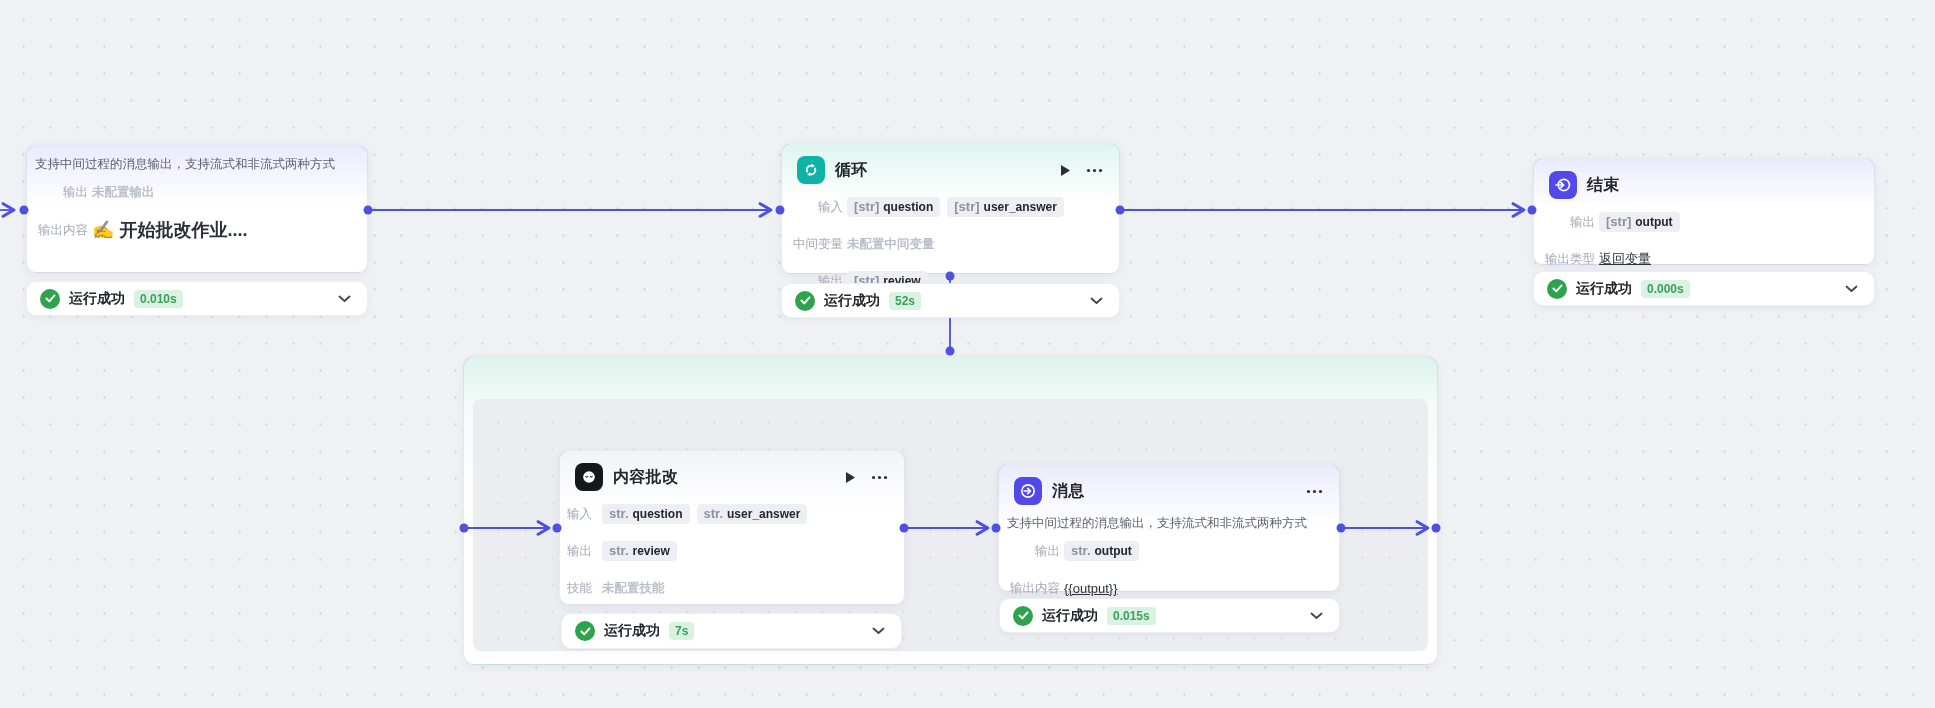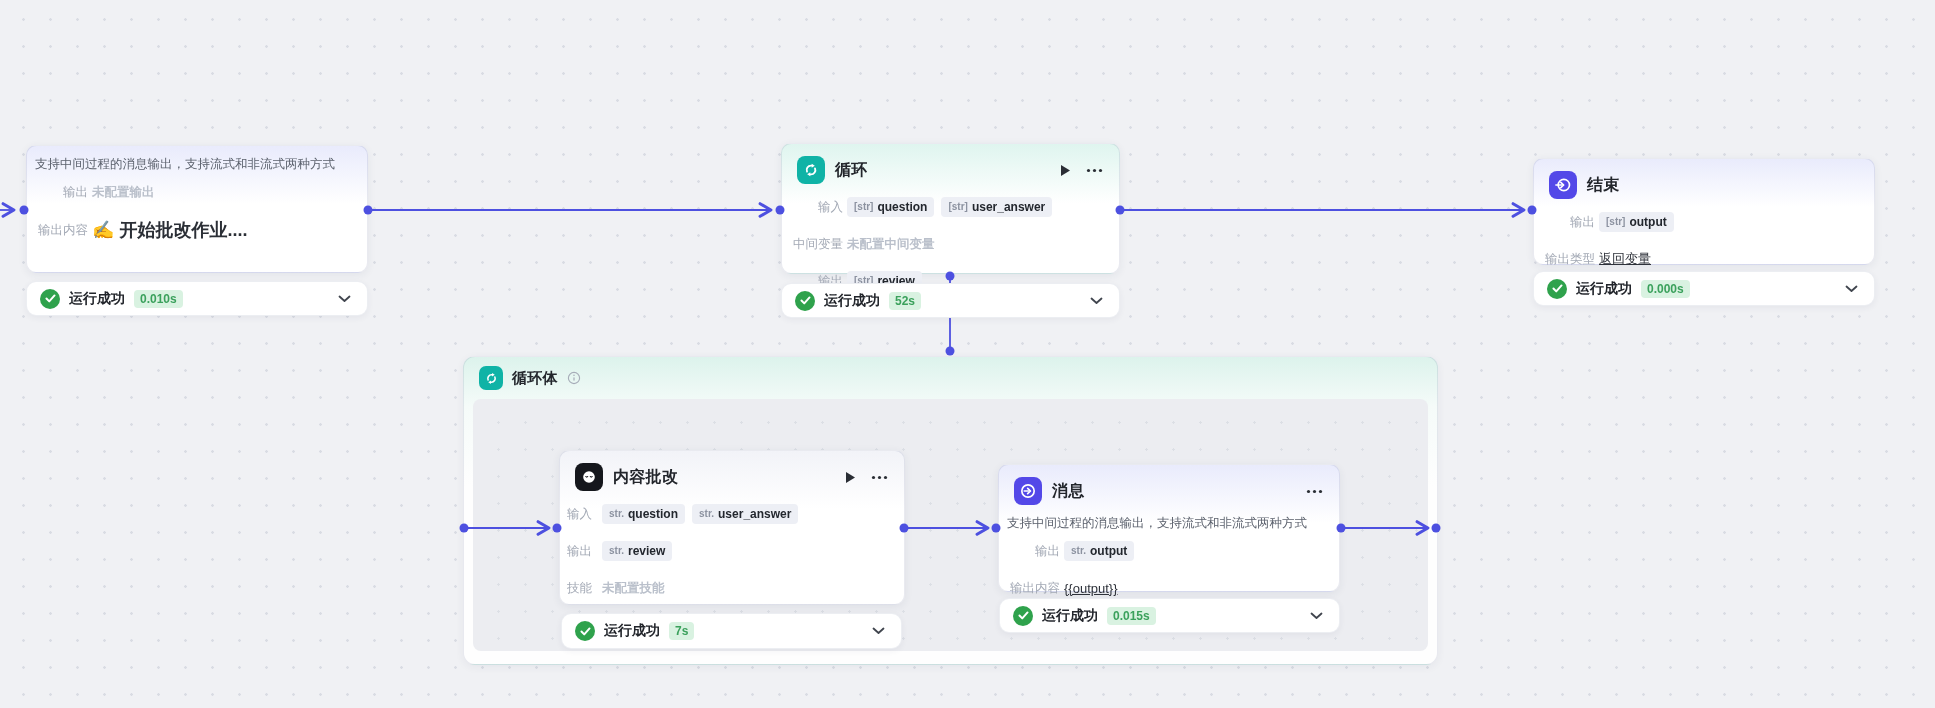--- a/index.html
+++ b/index.html
@@ -24,21 +24,21 @@
   .icon-btn{display:flex;align-items:center;justify-content:center;cursor:pointer;background:none;border:none;padding:0;}
   .desc{padding:10px 7px 0 8px;font-size:12.5px;color:#5b616d;white-space:nowrap;}
   .rows{padding:8px 0 10px 7px;display:flex;flex-direction:column;gap:15px;}
   .row{display:flex;align-items:center;min-height:22px;}
   .row-label{width:var(--lw,54px);text-align:right;flex:none;font-size:12.5px;color:#a3a9b5;margin-right:4px;}
   .val-muted{font-size:12.5px;color:#bac0cb;font-weight:bold;}
   .val-dark{font-size:13px;color:#2e323a;text-decoration:underline;}
   .val-bold{font-size:18px;font-weight:700;color:#2b2f36;}
   .tag{display:inline-flex;align-items:center;gap:4px;background:#edeff5;border-radius:4px;
     padding:2px 7px;margin-right:7px;font-size:12px;font-weight:700;color:#23272e;line-height:16px;}
-  .tag .tt{font-style:normal;font-size:10px;font-weight:600;color:#8c92a0;}
+  .tag .tt{font-style:normal;font-size:13px;font-weight:600;color:#8c92a0;}
   .status{position:absolute;z-index:4;background:#fff;border:1px solid rgba(70,84,128,.10);
     border-radius:10px;box-shadow:0 2px 6px rgba(45,55,80,.06);display:flex;align-items:center;
     padding:0 16px 0 13px;gap:9px;box-sizing:border-box;cursor:pointer;}
   .check{width:20px;height:20px;border-radius:50%;background:#2fa24c;display:flex;align-items:center;justify-content:center;flex:none;}
   .status-text{font-size:14px;font-weight:700;color:#23262c;}
   .badge{background:#d9f2e1;color:#3ba15c;font-size:12px;font-weight:700;border-radius:4px;padding:2px 6px;}
   .chev{margin-left:auto;display:flex;}
   .loop-body{position:absolute;left:463px;top:356px;width:975px;height:309px;z-index:2;
     background:linear-gradient(180deg,#dcf3ec 0%,#f5fbf9 16%,#fefefe 42%);
     border:1px solid rgba(70,84,128,.12);border-radius:12px;box-shadow:0 2px 8px rgba(45,55,80,.06);box-sizing:border-box;}
@@ -200,38 +200,20 @@
     <span class="status-text">运行成功</span>
     <span class="badge">0.000s</span>
     <span class="chev">
       <svg width="13" height="8" viewBox="0 0 13 8">
           <path d="M1.5 1.5 L6.5 6 L11.5 1.5" fill="none" stroke="#40454e" stroke-width="1.8" stroke-linecap="round" stroke-linejoin="round"></path>
         </svg>
     </span>
   </div>
 
   <div class="loop-body">
-    <div class="lb-header">
-      <span class="lb-icon">
-        <svg width="17" height="17" viewBox="0 0 24 24">
-            <path d="M7.2 14 A5.2 5.2 0 0 1 12 6.8 h1.4" fill="none" stroke="#fff" stroke-width="2.2" stroke-linecap="round"></path>
-            <path d="M12.8 4.4 L16.6 6.8 L12.8 9.2 Z" fill="#fff"></path>
-            <path d="M16.8 10 A5.2 5.2 0 0 1 12 17.2 h-1.4" fill="none" stroke="#fff" stroke-width="2.2" stroke-linecap="round"></path>
-            <path d="M11.2 14.8 L7.4 17.2 L11.2 19.6 Z" fill="#fff"></path>
-          </svg>
-      </span>
-      <span class="lb-title">循环体</span>
-      <span style="display:flex;">
-        <svg width="14" height="14" viewBox="0 0 16 16">
-            <circle cx="8" cy="8" r="6.4" fill="none" stroke="#a6acb8" stroke-width="1.3"></circle>
-            <rect x="7.3" y="7" width="1.4" height="4" rx="0.7" fill="#a6acb8"></rect>
-            <circle cx="8" cy="4.9" r="0.9" fill="#a6acb8"></circle>
-          </svg>
-      </span>
-    </div>
     <div class="lb-inner"></div>
   </div>
 
   <div class="node grad-soft" style="left:559px;top:450px;width:346px;height:155px;--lw:25px">
     <div class="node-header">
       <span class="node-icon icon-black">
         <svg width="20" height="20" viewBox="0 0 24 24">
             <circle cx="12" cy="12" r="7" fill="#fff"></circle>
             <path d="M8.2 11.4 q1.1 1.4 2.2 0" fill="none" stroke="#15171c" stroke-width="1.4" stroke-linecap="round"></path>
             <path d="M13.6 11.4 q1.1 1.4 2.2 0" fill="none" stroke="#15171c" stroke-width="1.4" stroke-linecap="round"></path>

